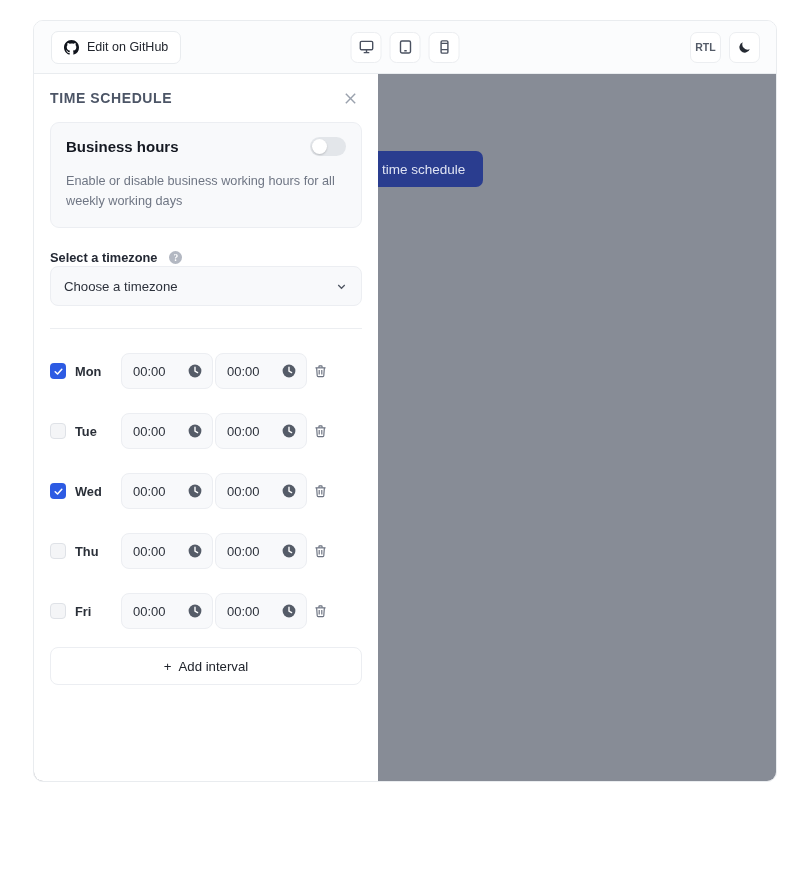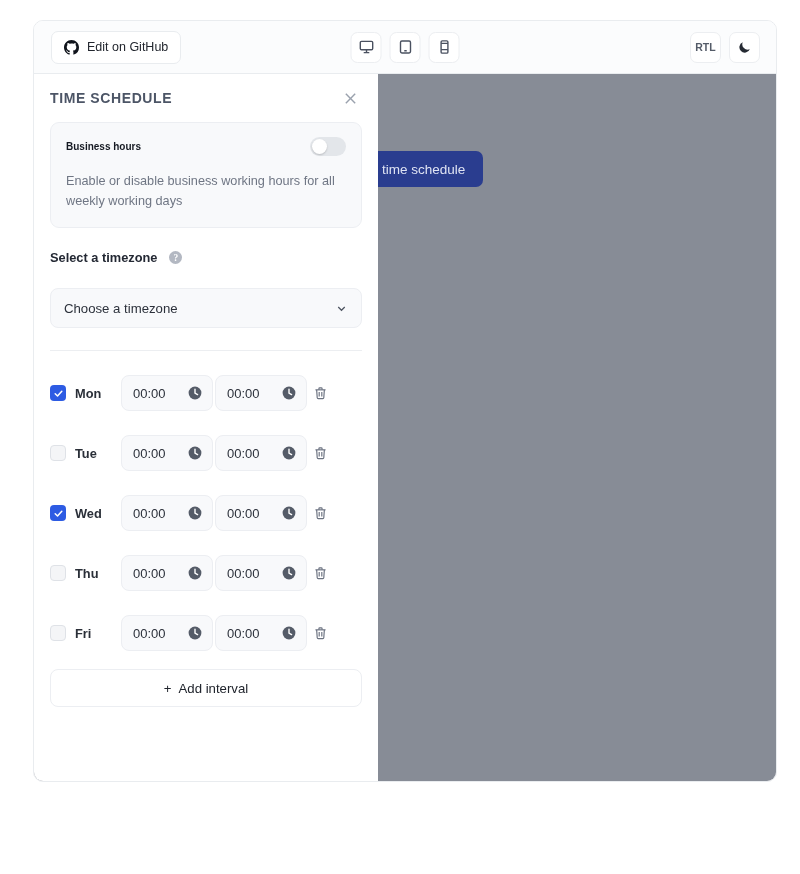--- a/index.html
+++ b/index.html
@@ -128,21 +128,21 @@
   
   #bh-card {
     background: #f8f9fb;
     border: 1px solid #eceef2;
     border-radius: 9px;
     padding: 14px 15px 16px 15px;
   }
   #bh-row {
     display: flex; align-items: center; justify-content: space-between;
   }
-  #bh-title { font-size: 10px; font-weight: bold; color: #151922; text-align: right; }
+  #bh-title { font-size: 15px; font-weight: bold; color: #151922; text-align: right; }
   .switch {
     width: 36px; height: 19px;
     background: #e3e6ea;
     border-radius: 10px;
     position: relative;
     cursor: pointer;
     flex: none;
   }
   .switch .knob {
     position: absolute; left: 2px; top: 2px;
@@ -168,21 +168,21 @@
   .help-icon {
     width: 13px; height: 13px;
     border-radius: 50%;
     background: #b3b8c2;
     color: #fff;
     font-size: 9.5px; font-weight: bold;
     display: flex; align-items: center; justify-content: center;
     font-family: "Liberation Serif", serif;
   }
   #tz-select {
-    margin-top: 23px;
+    margin-top: 1px;
     height: 40px;
     background: #f8f9fb;
     border: 1px solid #eceef2;
     border-radius: 8px;
     display: flex; align-items: center; justify-content: space-between;
     padding: 0 13px;
     font-size: 13.2px; color: #2c313b;
     cursor: pointer;
   }
   #tz-divider {

